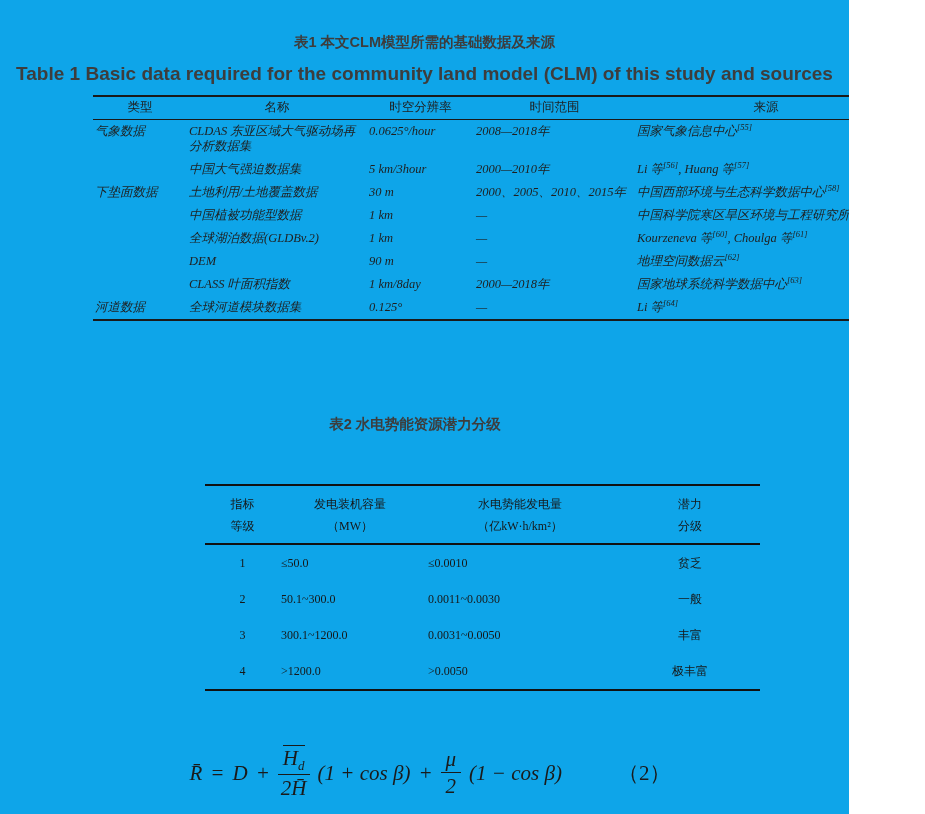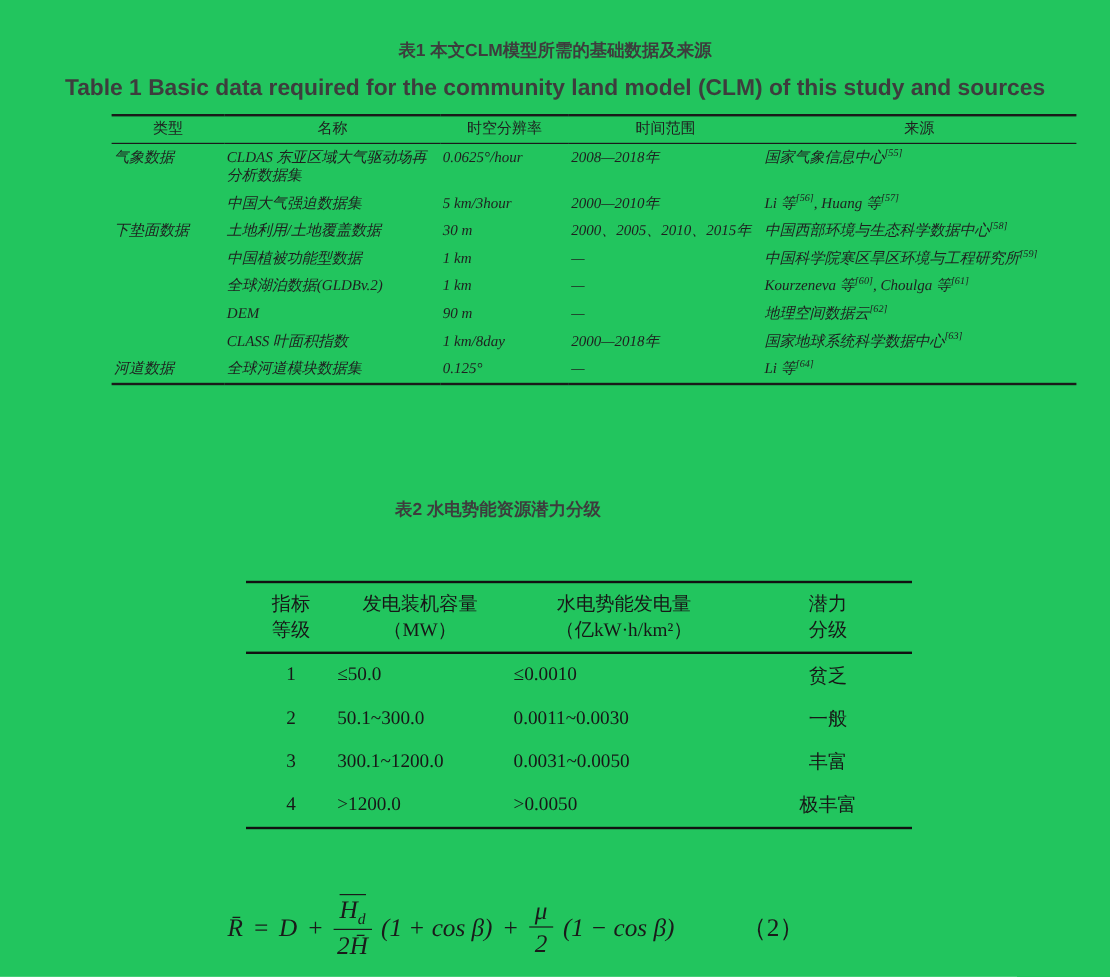--- a/index.html
+++ b/index.html
@@ -1,20 +1,20 @@
 <!DOCTYPE html>
 <html><head>
 <meta charset="utf-8">
 <style>
   html,body { margin:0; padding:0; }
   .page {
     position: relative;
-    width: 925px;
+    width: 849px;
     height: 814px;
-    background: #22c55e;
+    background: #0ea5e9;
     font-family: "Liberation Serif", "DejaVu Serif", serif;
     color: #1f1f1f;
     overflow: hidden;
   }
   .caption {
     position: absolute;
     left: 0;
     width: 100%;
     text-align: center;
     font-family: "Liberation Sans", "DejaVu Sans", sans-serif;
@@ -45,21 +45,21 @@
   #table1 sup { font-size: 8.5px; line-height: 0; }
   .c1 { width: 90px; } .c2 { width: 176px; } .c3 { width: 103px; }
   .c4 { width: 157px; } .c5 { width: 258px; }
 
   
   #table2 {
     position: absolute;
     left: 205px; top: 484px;
     width: 555px;
     table-layout: fixed;
-    font-size: 16px;
+    font-size: 12px;
     color: #171717;
   }
   #table2 thead tr { border-top: 2.5px solid #111; border-bottom: 2.5px solid #111; }
   #table2 tbody { border-bottom: 2.5px solid #111; }
   #table2 th { font-weight: normal; text-align: center; padding: 7px 0 6px 0; line-height: 22px; }
   #table2 td { height: 34px; vertical-align: middle; }
   .t2c1 { width: 75px; text-align: center; }
   .t2c2 { width: 140px; text-align: left; }
   .t2c3 { width: 200px; text-align: left; padding-left: 8px; }
   .t2c4 { width: 140px; text-align: center; }

